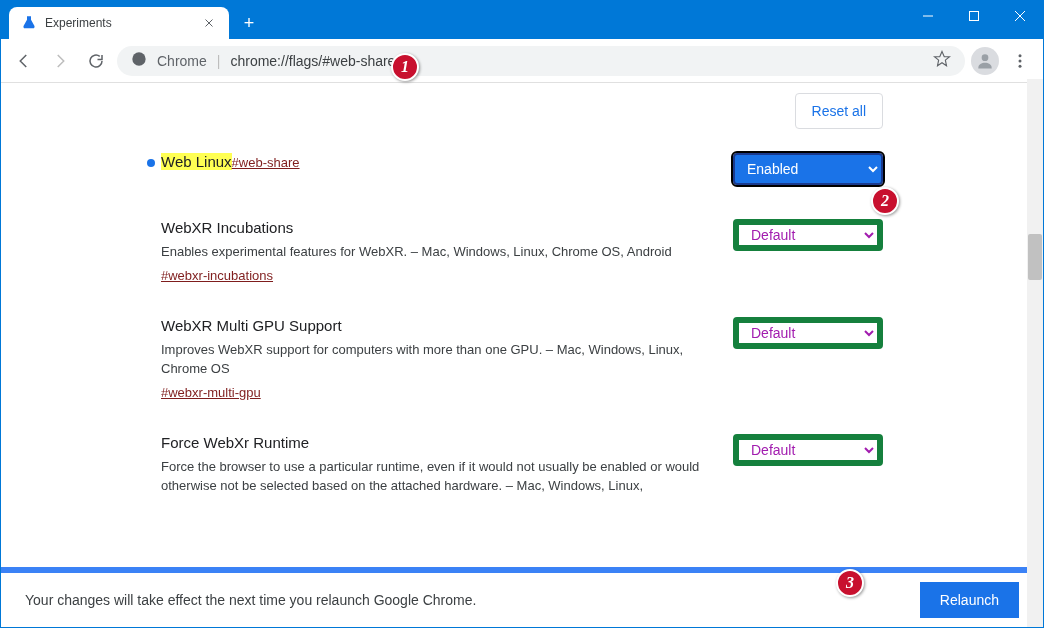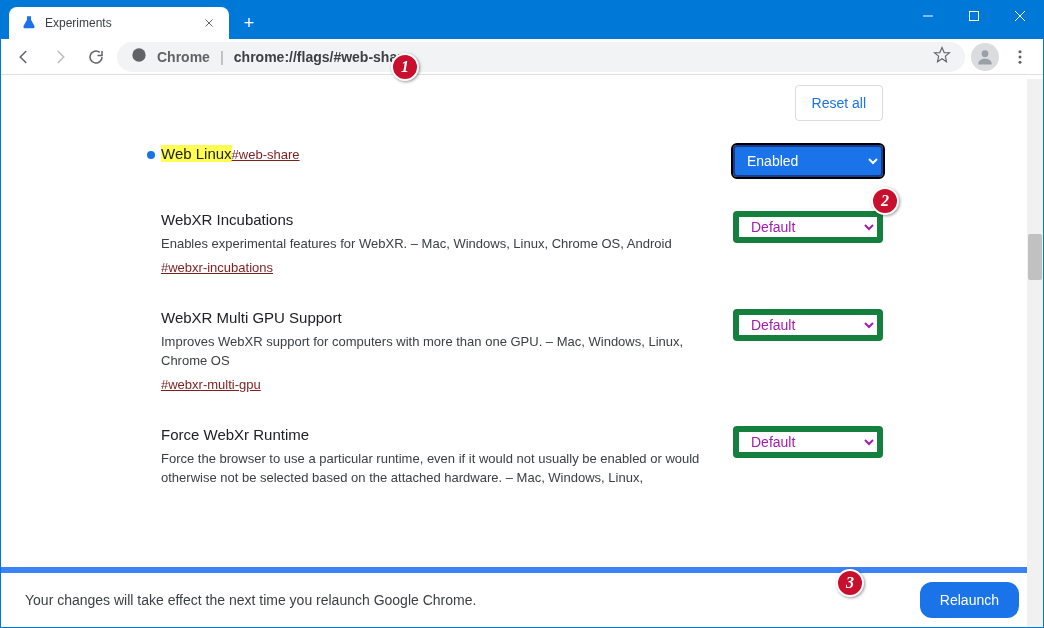--- a/index.html
+++ b/index.html
@@ -6,21 +6,21 @@
 body { font-family: "Segoe UI", Arial, sans-serif; font-size: 13px; color: #202124; background: #fff; width: 1044px; height: 628px; overflow: hidden; position: relative; border: 1px solid #0078d7; }
 .titlebar { height: 38px; background: #0078d7; display: flex; align-items: flex-start; }
 .tab { background: #fff; height: 32px; margin-top: 6px; margin-left: 8px; border-radius: 8px 8px 0 0; display: flex; align-items: center; padding: 0 12px; min-width: 220px; gap: 8px; }
 .tab-icon { width: 16px; height: 16px; display: flex; align-items: center; justify-content: center; }
 .tab-title { flex: 1; font-size: 12px; color: #3c4043; }
 .tab-close { width: 16px; height: 16px; display: flex; align-items: center; justify-content: center; color: #5f6368; cursor: pointer; }
 .new-tab { width: 28px; height: 28px; margin-top: 8px; margin-left: 6px; display: flex; align-items: center; justify-content: center; color: #fff; cursor: pointer; font-size: 18px; }
 .win-controls { margin-left: auto; display: flex; }
 .win-btn { width: 46px; height: 30px; display: flex; align-items: center; justify-content: center; color: #fff; cursor: pointer; }
 .win-btn svg { width: 10px; height: 10px; }
-.toolbar { height: 36px; background: #fff; display: flex; align-items: center; padding: 0 8px; gap: 6px; border-bottom: 1px solid #e0e0e0; position: relative; font-weight: bold; }
+.toolbar { height: 44px; background: #fff; display: flex; align-items: center; padding: 0 8px; gap: 6px; border-bottom: 1px solid #e0e0e0; position: relative; }
 .nav-btn { width: 30px; height: 30px; display: flex; align-items: center; justify-content: center; border-radius: 50%; cursor: pointer; color: #5f6368; }
 .nav-btn.disabled { color: #bdbdbd; }
 .omnibox { flex: 1; height: 30px; background: #f1f3f4; border-radius: 15px; display: flex; align-items: center; padding: 0 14px; gap: 10px; font-size: 14px; }
 .omnibox-origin { color: #5f6368; }
 .omnibox-divider { color: #bdbdbd; }
 .omnibox-url { color: #3c4043; }
 .star { margin-left: auto; color: #5f6368; cursor: pointer; }
 .avatar { width: 28px; height: 28px; border-radius: 50%; background: #dadce0; display: flex; align-items: center; justify-content: center; cursor: pointer; }
 .menu-btn { width: 30px; height: 30px; display: flex; align-items: center; justify-content: center; color: #5f6368; cursor: pointer; }
 .content { position: relative; height: 490px; overflow: hidden; }
@@ -34,21 +34,21 @@
 .flag-title { font-size: 15px; font-weight: 400; margin-bottom: 6px; display: inline-block; }
 .flag-title.hl { background: #ffff53; }
 .flag-desc { font-size: 13px; color: #3c4043; line-height: 1.5; margin-bottom: 6px; }
 .flag-link { font-size: 13px; color: #7f1d1d; text-decoration: underline; cursor: pointer; }
 .flag-select { width: 150px; }
 .flag-select select { width: 100%; height: 32px; border: 6px solid #15803d; border-radius: 4px; padding: 0 8px; font-size: 14px; color: #a21caf; background: #fff; cursor: pointer; }
 .flag-select.active select { background: #1a73e8; color: #fff; border: 2px solid #1a3a8e; outline: 2px solid #000; }
 .modified-dot { width: 8px; height: 8px; background: #1a73e8; border-radius: 50%; position: absolute; left: -14px; top: 6px; }
 .relaunch-bar { position: absolute; bottom: 0; left: 0; right: 0; height: 60px; background: #fff; border-top: 6px solid #3b82f6; display: flex; align-items: center; padding: 0 24px; }
 .relaunch-text { font-size: 14px; color: #3c4043; }
-.relaunch-btn { margin-left: auto; background: #1a73e8; color: #fff; border: none; height: 36px; padding: 0 20px; border-radius: 12px; font-size: 14px; cursor: pointer; }
+.relaunch-btn { margin-left: auto; background: #1a73e8; color: #fff; border: none; height: 36px; padding: 0 20px; border-radius: 0; font-size: 14px; cursor: pointer; }
 .scrollbar { position: absolute; right: 0; top: 78px; width: 16px; bottom: 0; background: #f1f1f1; }
 .scrollthumb { position: absolute; right: 1px; width: 14px; height: 46px; top: 155px; background: #c1c1c1; border-radius: 2px; }
 .callout { position: absolute; width: 28px; height: 28px; background: #c8102e; border-radius: 50%; color: #fff; display: flex; align-items: center; justify-content: center; font-style: italic; font-family: Georgia, serif; font-size: 16px; font-weight: bold; box-shadow: 1px 1px 3px rgba(0,0,0,.4); border: 2px solid #fff; z-index: 50; }
 .c1 { top: 52px; left: 390px; }
 .c2 { top: 186px; left: 870px; }
 .c3 { top: 568px; left: 835px; }
 </style>
 </head>
 <body>
 

